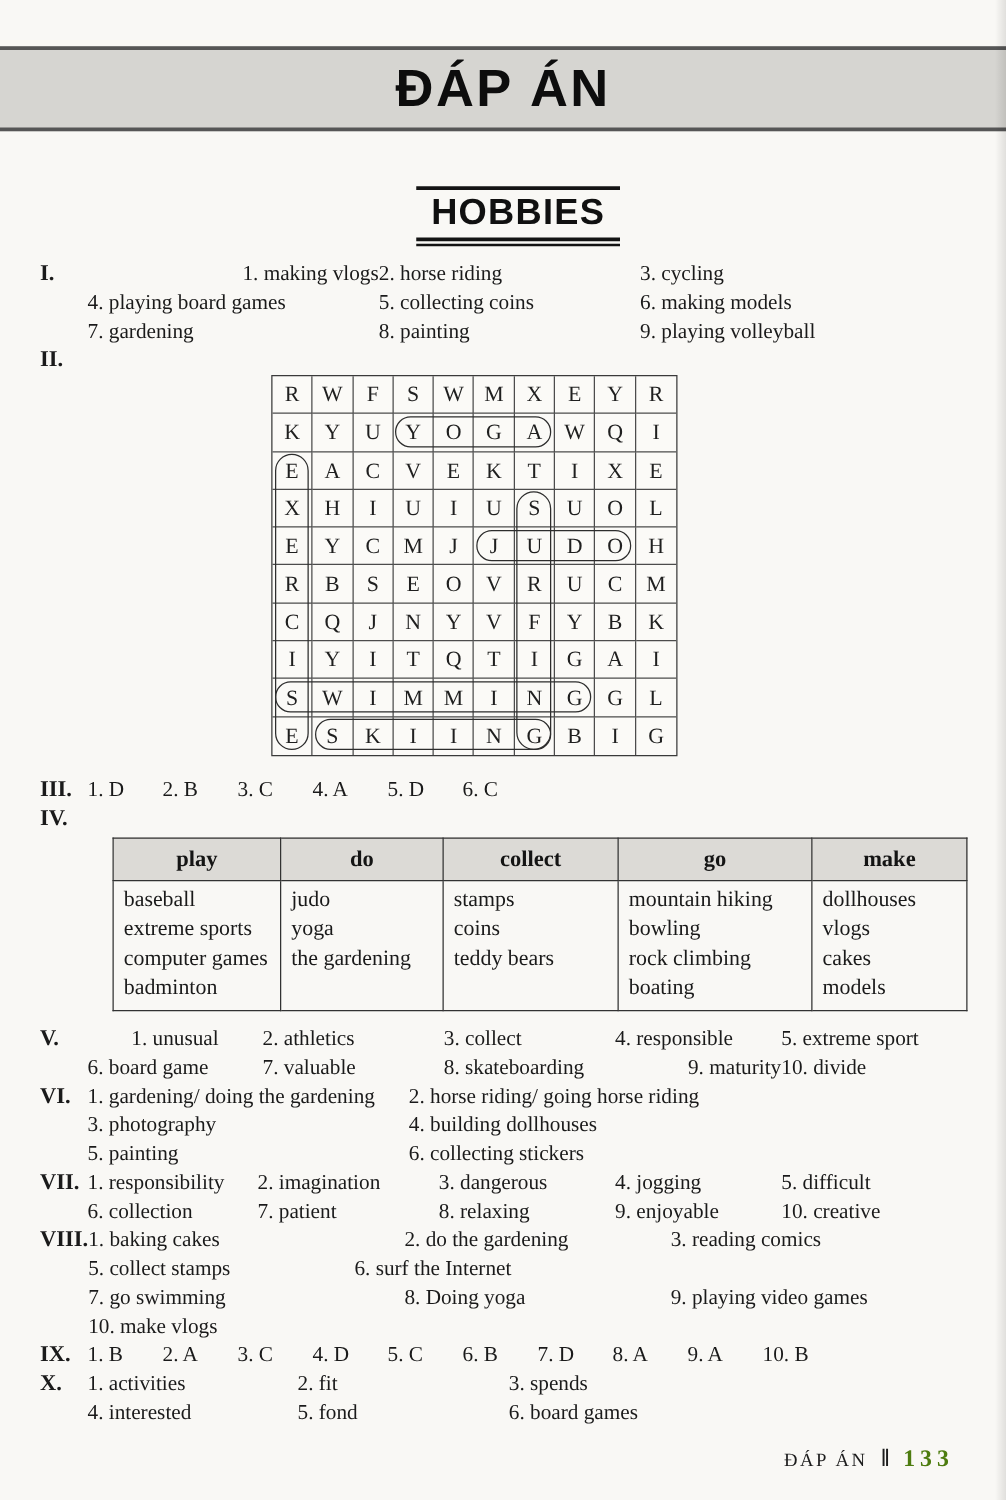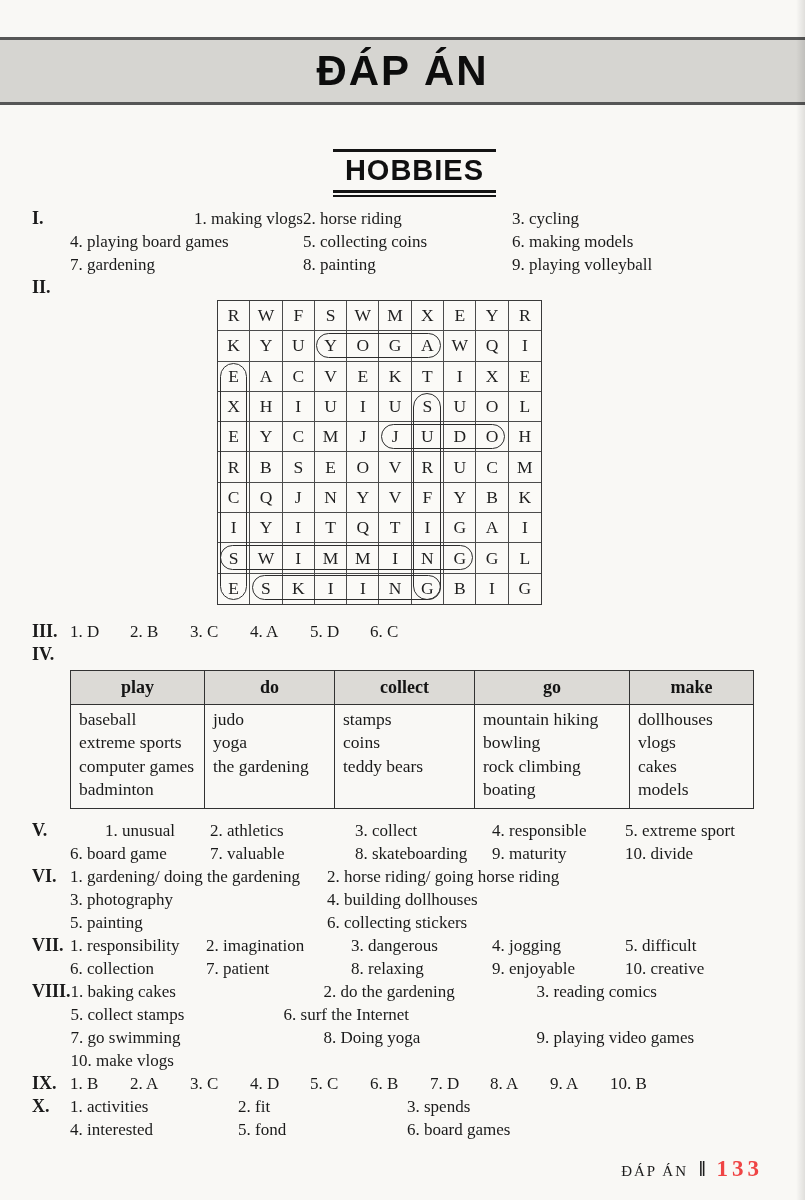--- a/index.html
+++ b/index.html
@@ -44,32 +44,32 @@
   }
   .ws-cell{
     border-right:1px solid #4c4c4c;border-bottom:1px solid #4c4c4c;
     display:flex;align-items:center;justify-content:center;
     font-size:17.5px;color:#1f1f1f;
   }
   .ws-cell:nth-child(10n){border-right:none;}
   .ws-cell:nth-child(n+91){border-bottom:none;}
   .ws-oval{position:absolute;border:1.8px solid #2d2d2d;border-radius:999px;box-sizing:border-box;}
   
-  .iv-table{border-collapse:collapse;margin:4px 0 10px 38px;table-layout:fixed;}
+  .iv-table{border-collapse:collapse;margin:4px 0 10px 58px;table-layout:fixed;}
   .iv-table th{
     background:#dcdad6;font-weight:bold;font-size:18px;color:#141414;
     border:1.6px solid #323232;padding:6px 4px;text-align:center;
   }
   .iv-table td{border:1.6px solid #323232;vertical-align:top;padding:3px 8px 6px;}
   .cell-line{font-size:17.5px;line-height:23.5px;white-space:nowrap;}
   
   .footer{position:absolute;top:1156px;right:42px;display:flex;align-items:baseline;gap:11px;}
   .footer-label{font-size:15px;letter-spacing:2px;color:#1c1c1c;}
   .footer-sep{font-size:20px;font-weight:bold;color:#1c1c1c;}
-  .footer-page{font-size:23px;letter-spacing:4px;font-weight:600;color:#ef4444;}
+  .footer-page{font-size:19px;letter-spacing:4px;font-weight:600;color:#4d7c0f;}
 </style>
 </head>
 <body>
 
 <div class="page">
 
   <div class="band">
     <div class="band-title">ĐÁP ÁN</div>
   </div>
 
@@ -297,21 +297,21 @@
               <span class="ans-item" style="width: 140px; text-align: center;">1. unusual</span>
               <span class="ans-item" style="width: 145px;">2. athletics</span>
               <span class="ans-item" style="width: 137px;">3. collect</span>
               <span class="ans-item" style="width: 133px;">4. responsible</span>
               <span class="ans-item">5. extreme sport</span>
             </div>
             <div class="ans-row">
               <span class="ans-item" style="width: 140px;">6. board game</span>
               <span class="ans-item" style="width: 145px;">7. valuable</span>
               <span class="ans-item" style="width: 137px;">8. skateboarding</span>
-              <span class="ans-item" style="width: 133px;">9. maturity</span>
+              <span class="ans-item" style="width: 133px; text-align: right;">9. maturity</span>
               <span class="ans-item">10. divide</span>
             </div>
           </div>
         </div>
         <div class="section">
           <div class="roman">VI.</div>
           <div class="sec-body">
             <div class="ans-row">
               <span class="ans-item" style="width: 257px;">1. gardening/ doing the gardening</span>
               <span class="ans-item">2. horse riding/ going horse riding</span>

